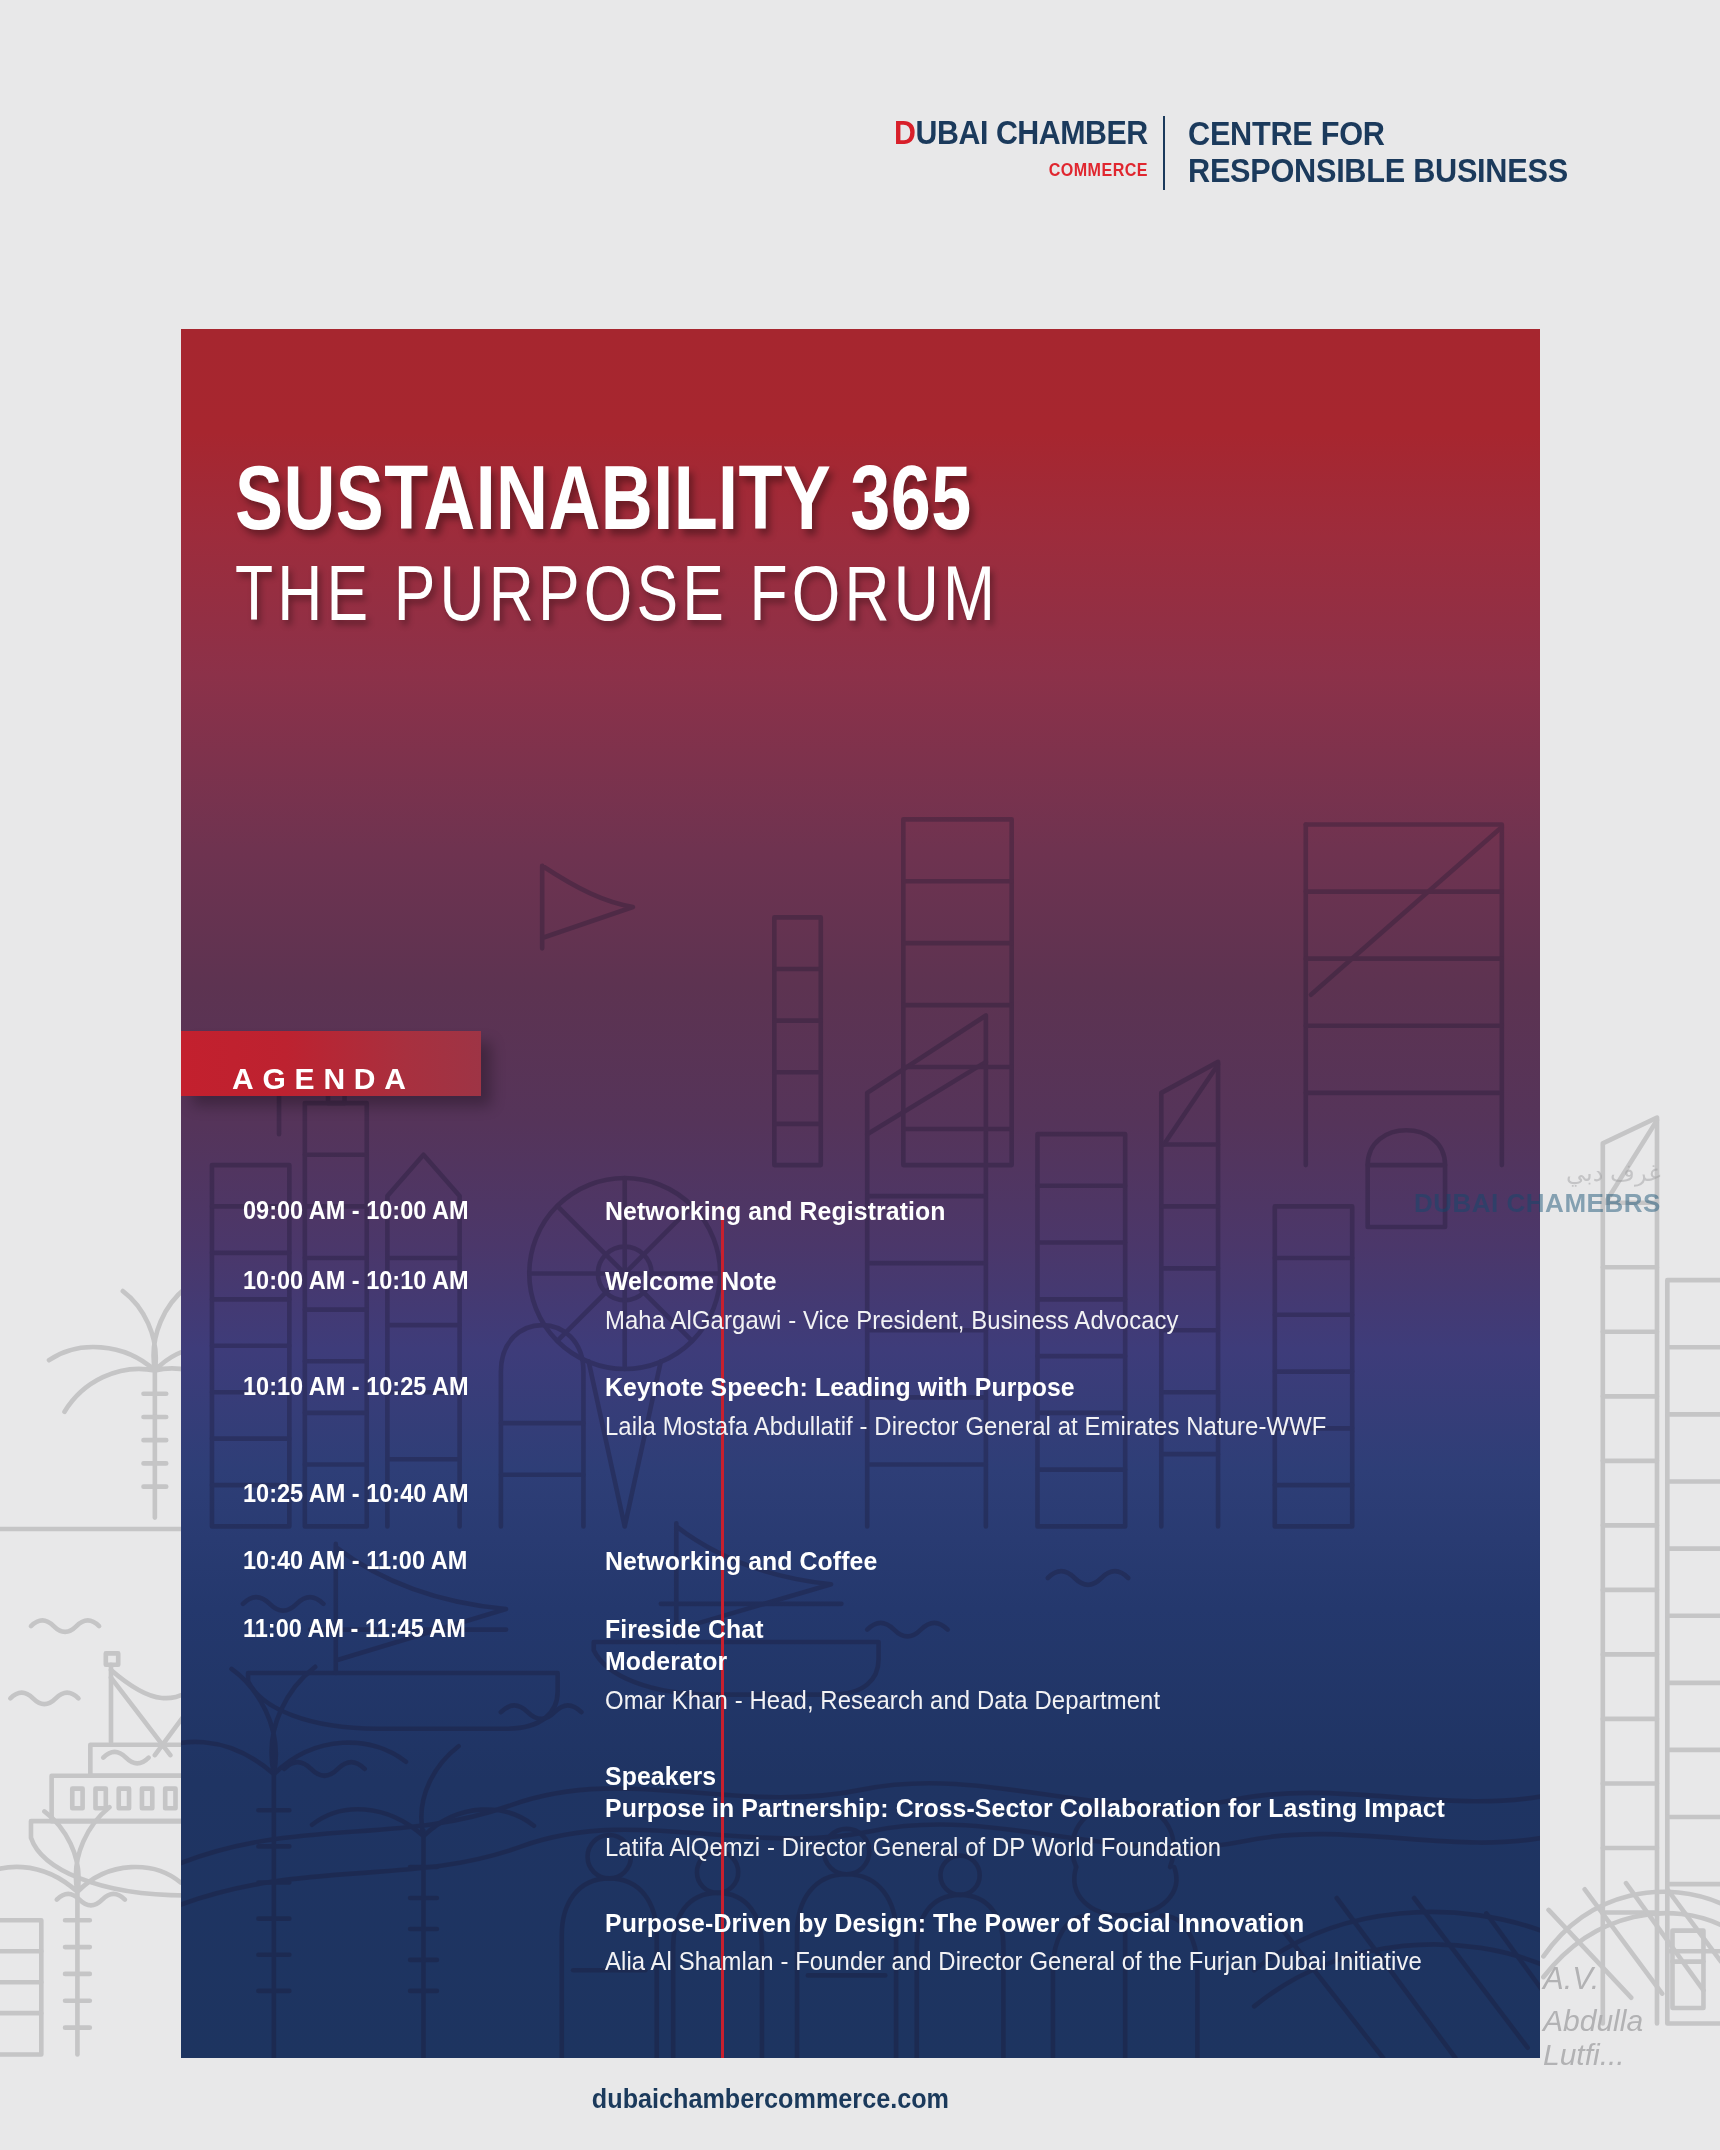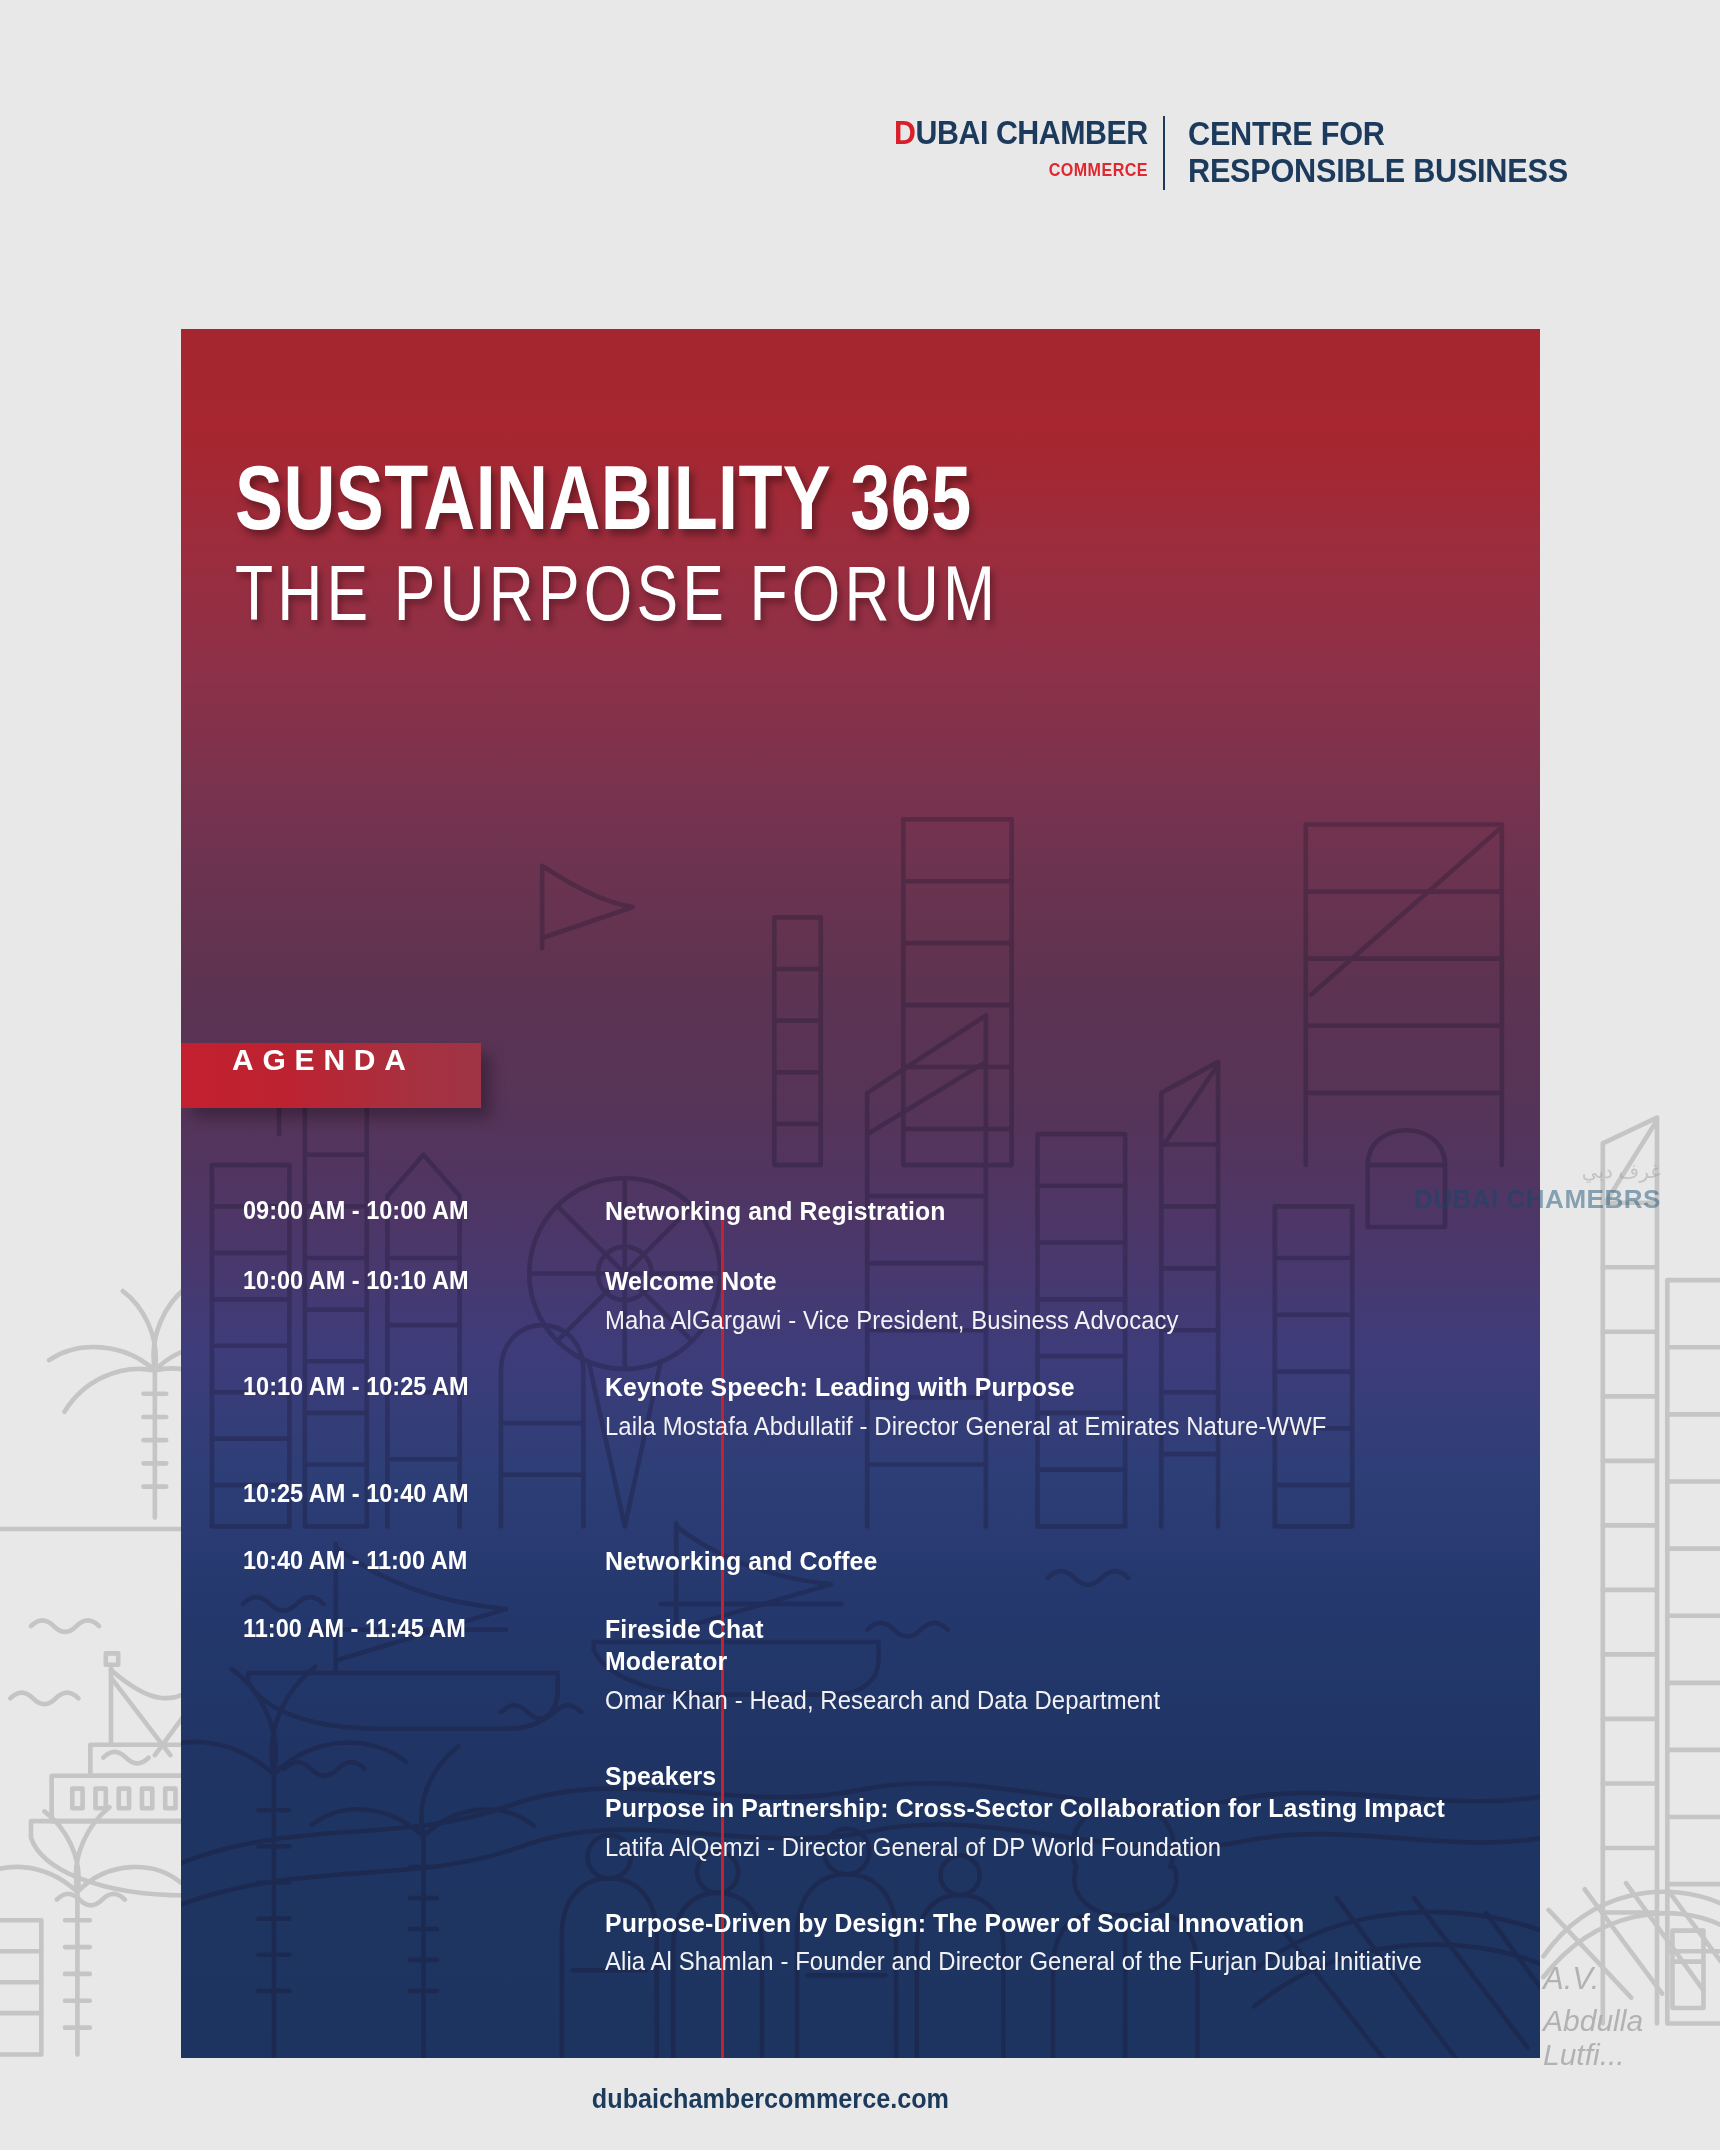--- a/index.html
+++ b/index.html
@@ -85,24 +85,23 @@
     letter-spacing:5.2px; line-height:1; margin-top:11.4px;
     transform:scaleX(0.80); transform-origin:left center;
     white-space:nowrap;
     text-shadow: 4.1px 5.2px 7.2px rgba(0,0,0,0.32);
   }
 
   
   .agenda-badge{
     position:absolute; left:0; top:702px;
     height:65px; padding:0 66px 0 51px;
-    display:flex; align-items:flex-start;
+    display:flex; align-items:flex-end;
     background:linear-gradient(90deg,#c3202e 0%,#bd2230 35%,#a8303f 75%,#9e3445 100%);
     box-shadow: 11.4px 11.4px 13.4px rgba(0,0,0,0.28);
-    margin-top: 12px;
   }
   .agenda-badge span{
     font-size:30px; font-weight:bold; color:#fff; letter-spacing:8.8px;
   }
 
   
   .divider-line{
     position:absolute; left:540px; top:878px;
     width:3.1px; height:1084px;
     background:#c8202e;
@@ -143,21 +142,21 @@
     font-size:28px; font-weight:bold; color:#1b3a5c;
     transform:scaleX(0.90); display:inline-block;
   }
 
   
   .watermark{
     position:absolute; left:1414px; top:1159px;
     opacity:0.45; pointer-events:none;
   }
   .watermark .ar{
-    font-size:20px; color:#9a9a9c; text-align:right; letter-spacing:3.1px;
+    font-size:24px; color:#9a9a9c; text-align:right; letter-spacing:3.1px;
     direction:rtl;
   }
   .watermark .en{
     font-size:26px; font-weight:bold; color:#0c4a6e;
     letter-spacing:0.5px; margin-top:1px;
   }
   .signature{
     position:absolute; left:1543px; top:1961px;
     color:#a9a9ab; opacity:0.85; pointer-events:none;
   }

